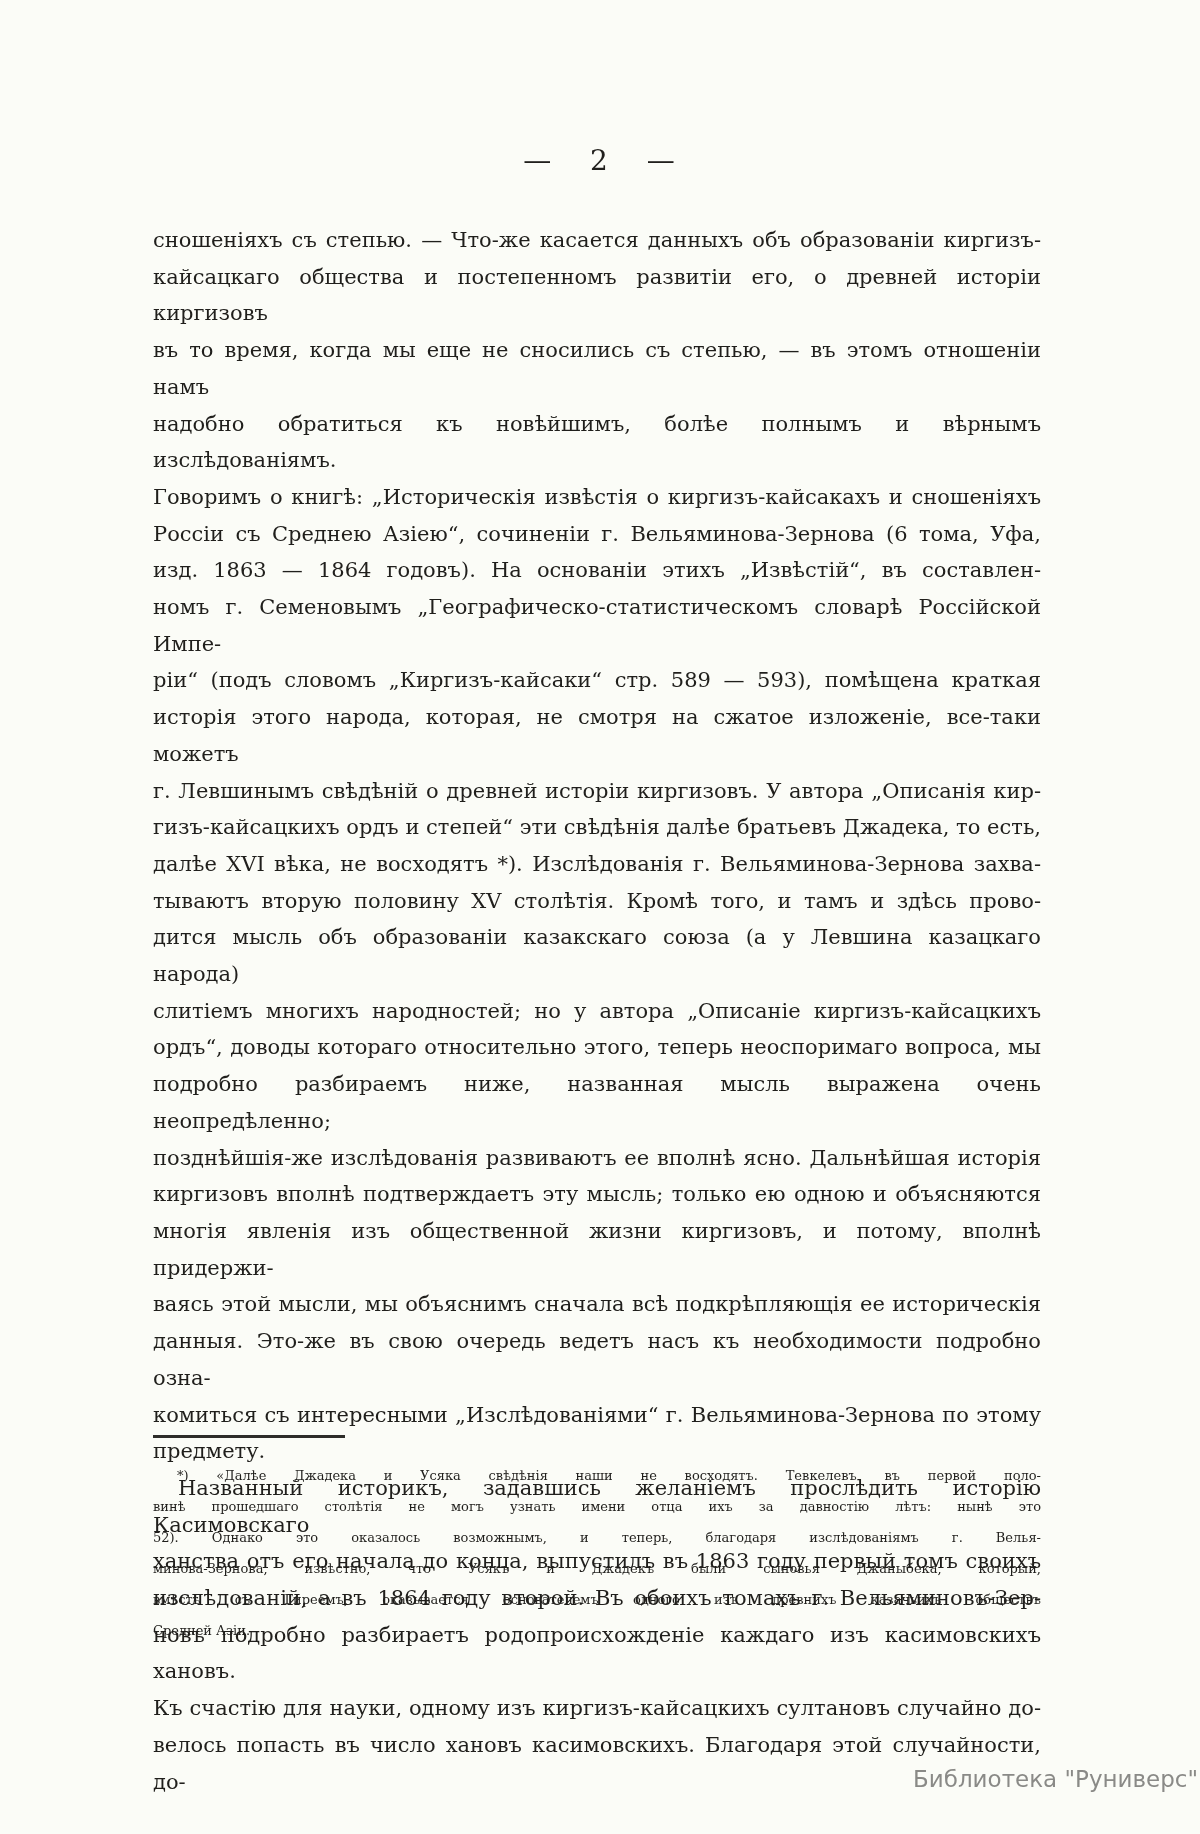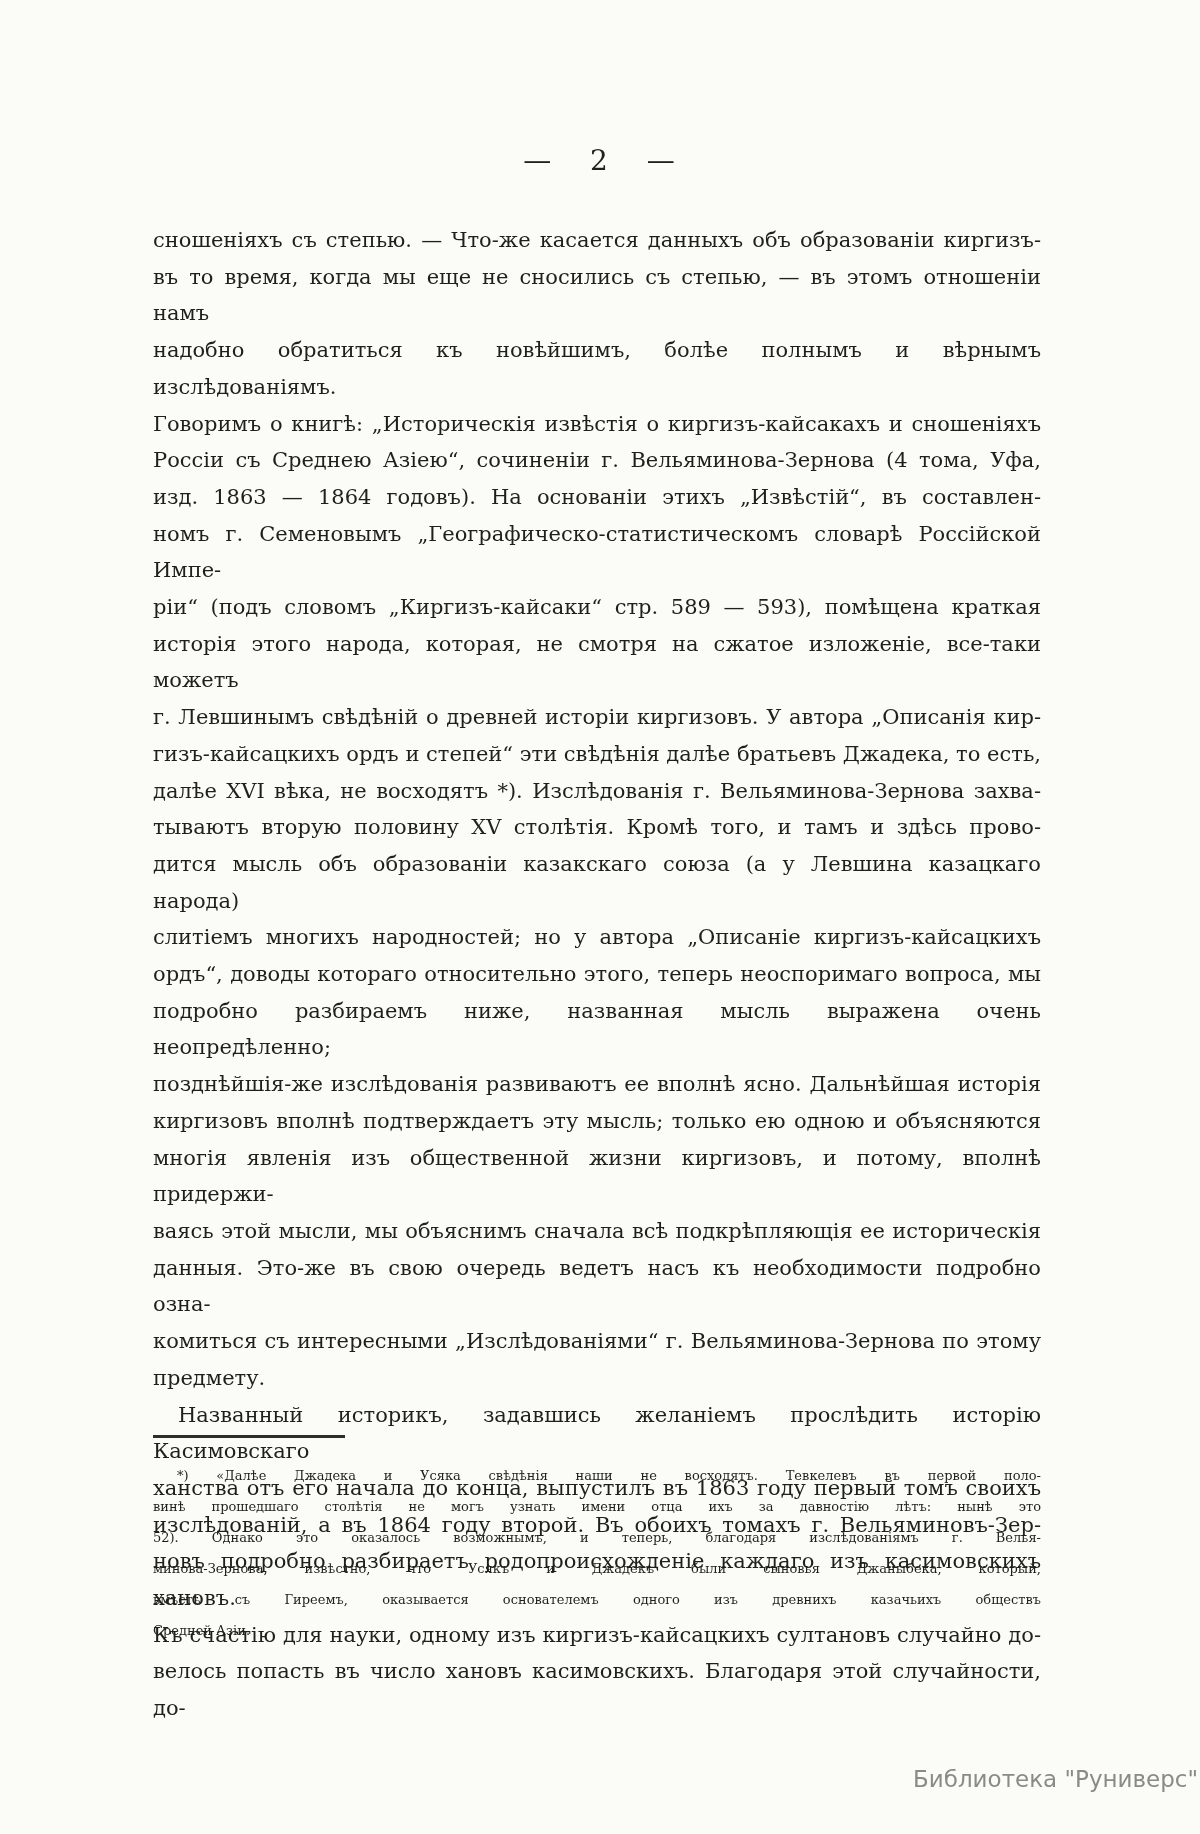--- a/index.html
+++ b/index.html
@@ -76,24 +76,25 @@
 
 <div class="page">
 
   <div class="page-number">— 2 —</div>
 
   <div class="body-text">
 
     <div class="para" id="para1">
       <div class="lines-wrap">
           <div class="line">сношеніяхъ съ степью. — Что-же касается данныхъ объ образованіи киргизъ-</div>
+          <div class="line">кайсацкаго общества и постепенномъ развитіи его, о древней исторіи киргизовъ</div>
           <div class="line">въ то время, когда мы еще не сносились съ степью, — въ этомъ отношеніи намъ</div>
           <div class="line">надобно обратиться къ новѣйшимъ, болѣе полнымъ и вѣрнымъ изслѣдованіямъ.</div>
           <div class="line">Говоримъ о книгѣ: „Историческія извѣстія о киргизъ-кайсакахъ и сношеніяхъ</div>
-          <div class="line">Россіи съ Среднею Азіею“, сочиненіи г. Вельяминова-Зернова (4 тома, Уфа,</div>
+          <div class="line">Россіи съ Среднею Азіею“, сочиненіи г. Вельяминова-Зернова (6 тома, Уфа,</div>
           <div class="line">изд. 1863 — 1864 годовъ). На основаніи этихъ „Извѣстій“, въ составлен-</div>
           <div class="line">номъ г. Семеновымъ „Географическо-статистическомъ словарѣ Россійской Импе-</div>
           <div class="line">ріи“ (подъ словомъ „Киргизъ-кайсаки“ стр. 589 — 593), помѣщена краткая</div>
           <div class="line">исторія этого народа, которая, не смотря на сжатое изложеніе, все-таки можетъ</div>
           <div class="line">г. Левшинымъ свѣдѣній о древней исторіи киргизовъ. У автора „Описанія кир-</div>
           <div class="line">гизъ-кайсацкихъ ордъ и степей“ эти свѣдѣнія далѣе братьевъ Джадека, то есть,</div>
           <div class="line">далѣе XVI вѣка, не восходятъ *). Изслѣдованія г. Вельяминова-Зернова захва-</div>
           <div class="line">тываютъ вторую половину XV столѣтія. Кромѣ того, и тамъ и здѣсь прово-</div>
           <div class="line">дится мысль объ образованіи казакскаго союза (а у Левшина казацкаго народа)</div>
           <div class="line">слитіемъ многихъ народностей; но у автора „Описаніе киргизъ-кайсацкихъ</div>

